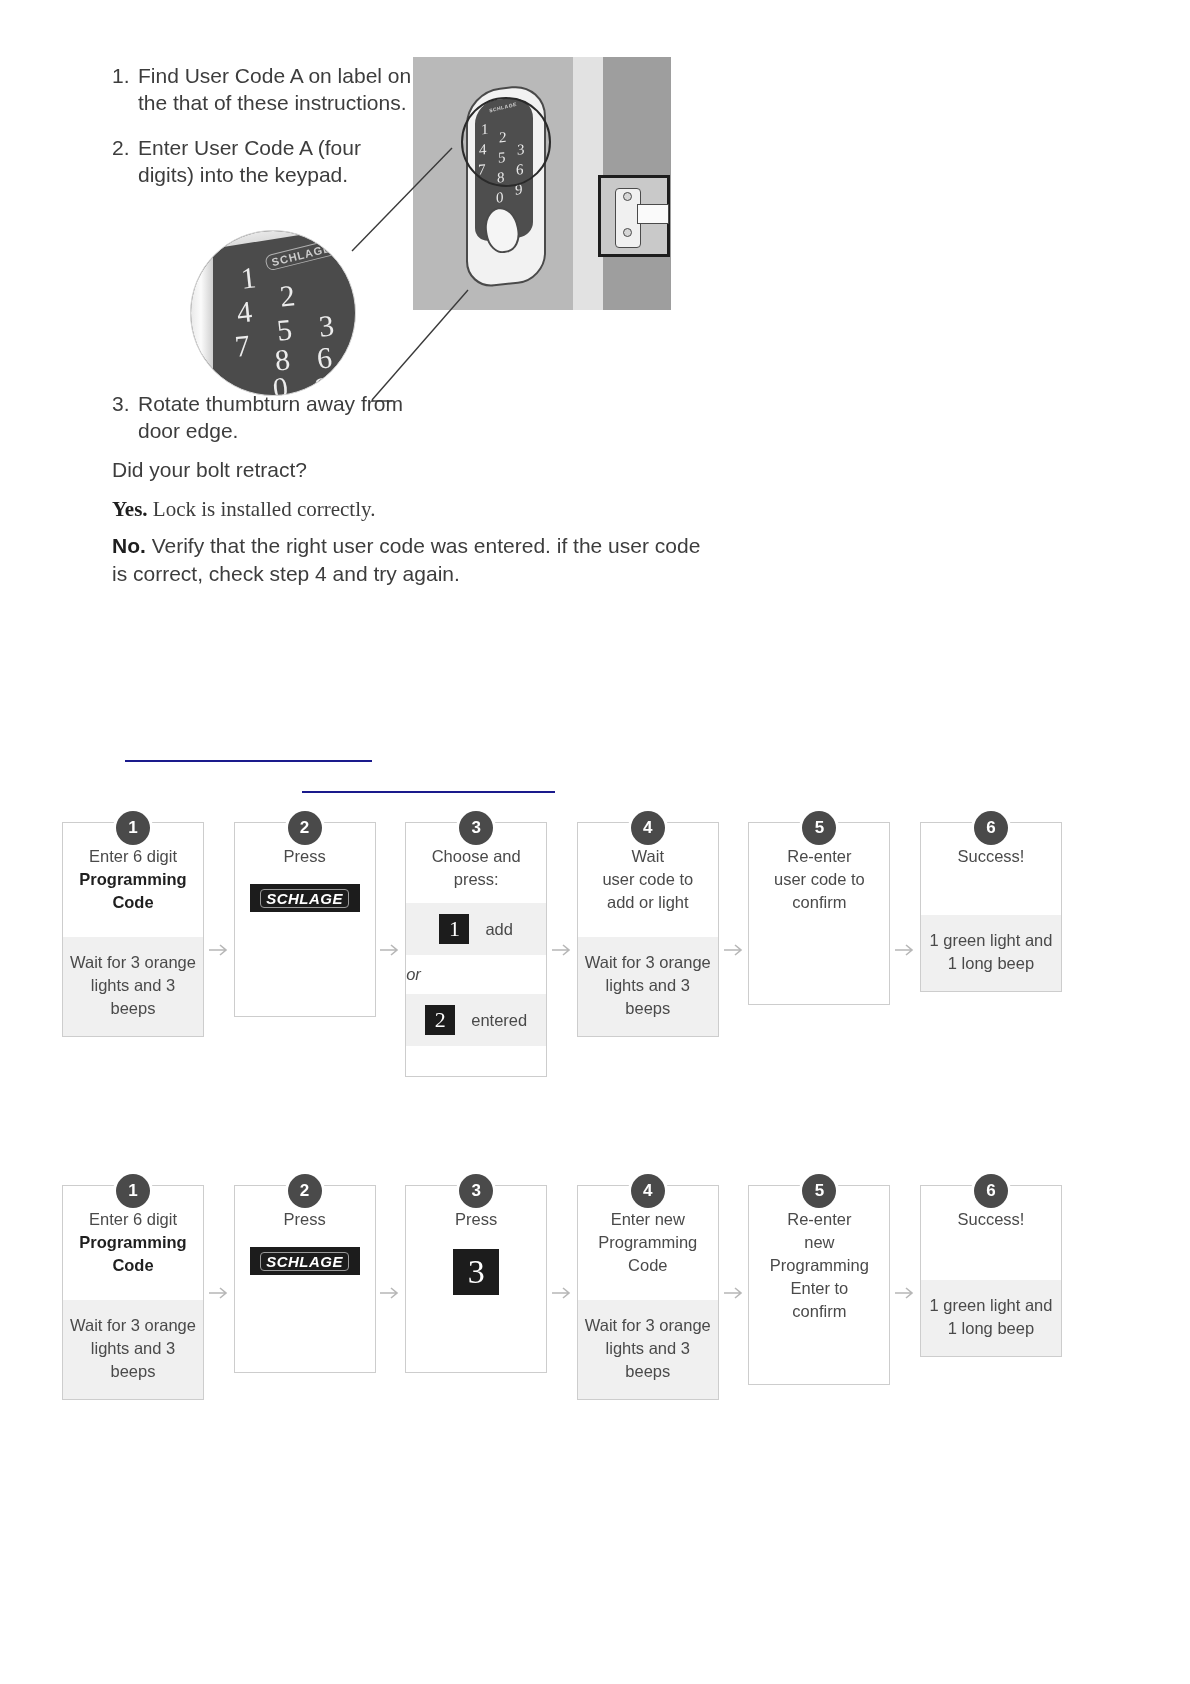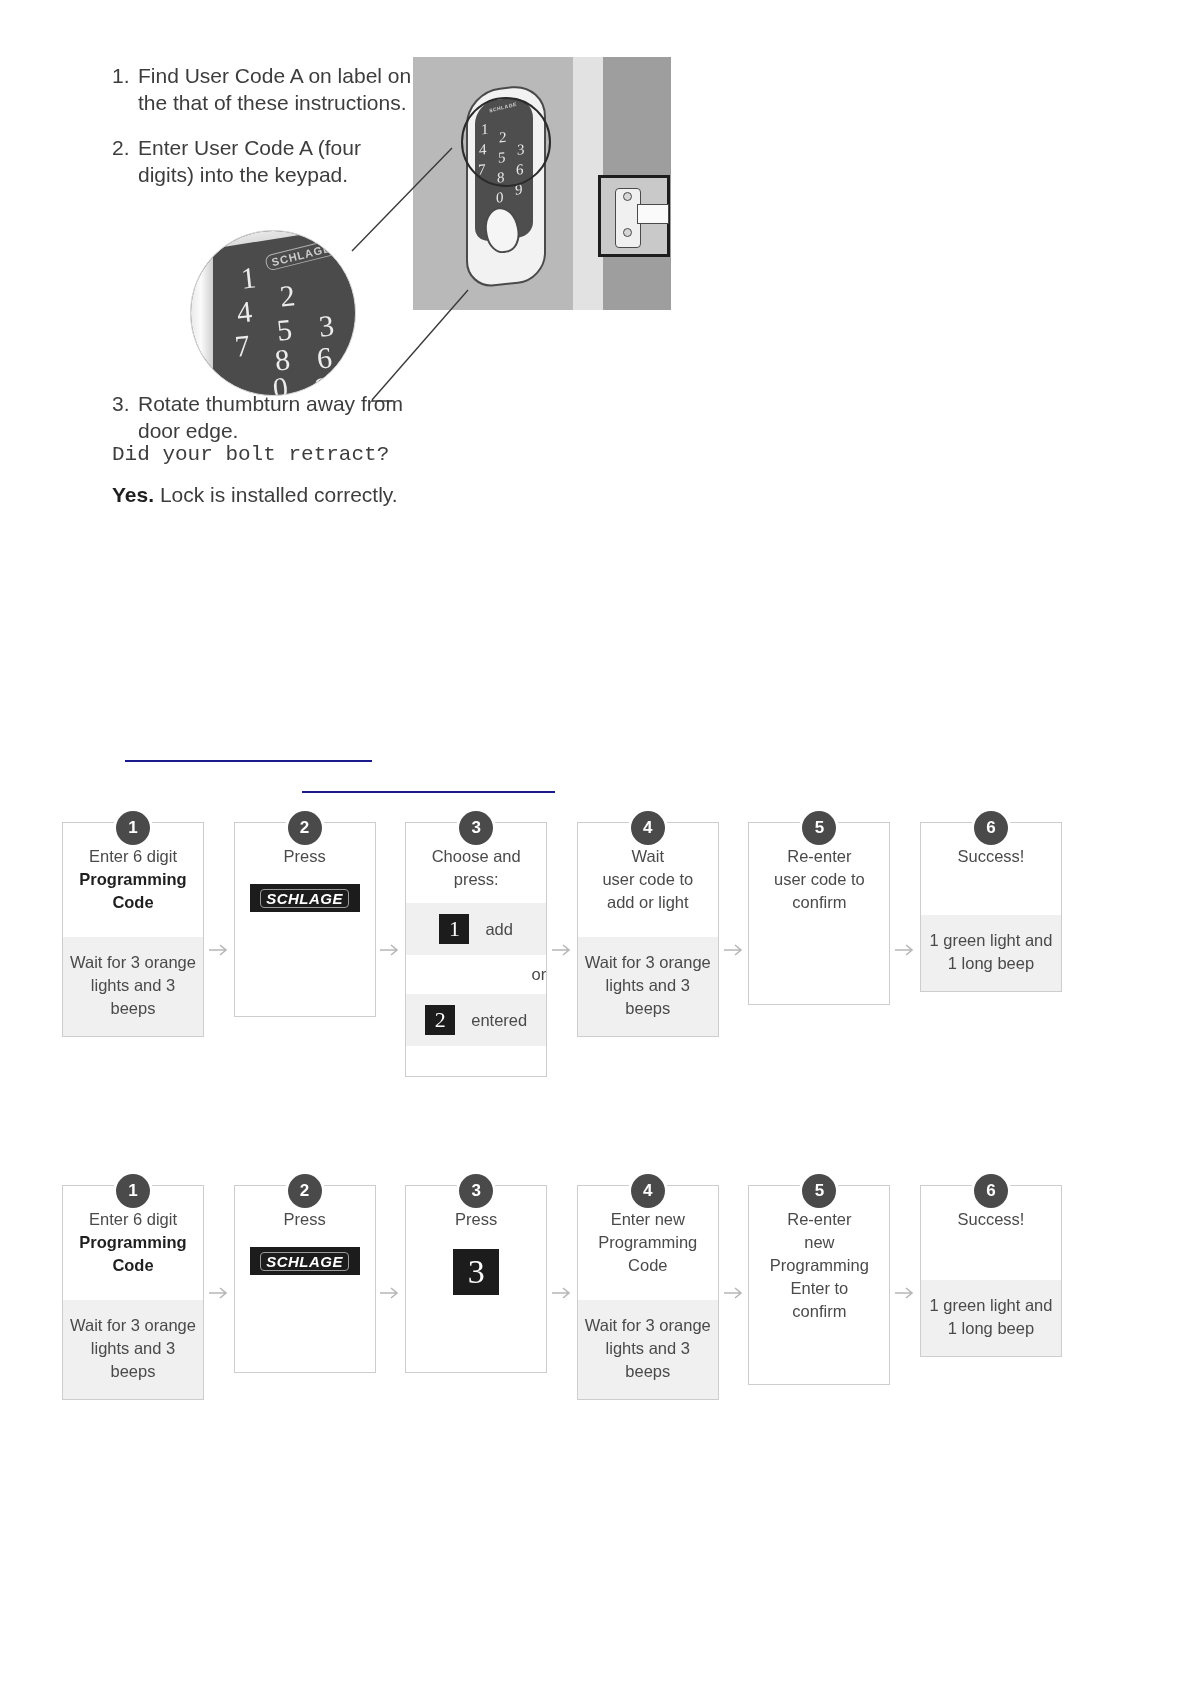--- a/index.html
+++ b/index.html
@@ -49,22 +49,22 @@
     width: 300px;
   }
 
   .para {
     position: absolute;
     left: 112px;
     font-size: 21px;
     line-height: 28px;
     color: #3d3d3d;
   }
-  #para-question { top: 441px; width: 420px; font-family: Liberation Mono, monospace; }
-  #para-yes      { top: 481px; width: 560px; }
+  #para-question { top: 456px; width: 420px; }
+  #para-yes      { top: 495px; width: 560px; font-family: Liberation Serif, serif; }
   #para-no       { top: 532px; width: 600px; }
   .para b { font-weight: bold; color: #1e1e1e; }
 
   
   #lock-photo {
     position: absolute;
     left: 413px; top: 57px;
     width: 258px; height: 253px;
     background: #b9b9b9;
     overflow: hidden;
@@ -317,25 +317,26 @@
     display: flex;
     align-items: center;
     justify-content: center;
     gap: 16px;
     padding: 11px 0;
     font-size: 16.5px;
     color: #4a4a4a;
   }
   .choice-row.shaded { background: #f0f0f0; }
   .choice-or {
-    text-align: right;
+    text-align: left;
     padding: 10px 0;
     font-size: 16.5px;
     color: #4a4a4a;
     background: #ffffff;
+    font-style: italic;
   }
 
   
   .connector {
     flex: 1 1 auto;
     align-self: center;
     margin-top: 12px;
     display: flex;
     align-items: center;
     justify-content: center;
@@ -367,20 +368,24 @@
     </div>
   </div>
 
   <div class="para" id="para-question">Did your bolt retract?</div>
 
   <div class="para" id="para-yes">
     <b>Yes.</b>
     <span>Lock is installed correctly.</span>
   </div>
 
+  <div class="para" id="para-no">
+    <b>No.</b>
+    <span>Verify that the right user code was entered. if the user code is correct, check step 4 and try again.</span>
+  </div>
 
   <div id="lock-photo">
     <div id="photo-door-stile"></div>
     <div id="photo-door-right"></div>
 
     <div id="photo-lock-body"></div>
     <div id="photo-keypad-face">
       <div id="photo-schlage-tag">SCHLAGE</div>
       <div class="kp" style="left:6px;  top:20px;">1</div>
       <div class="kp" style="left:4px;  top:40px;">4</div>

